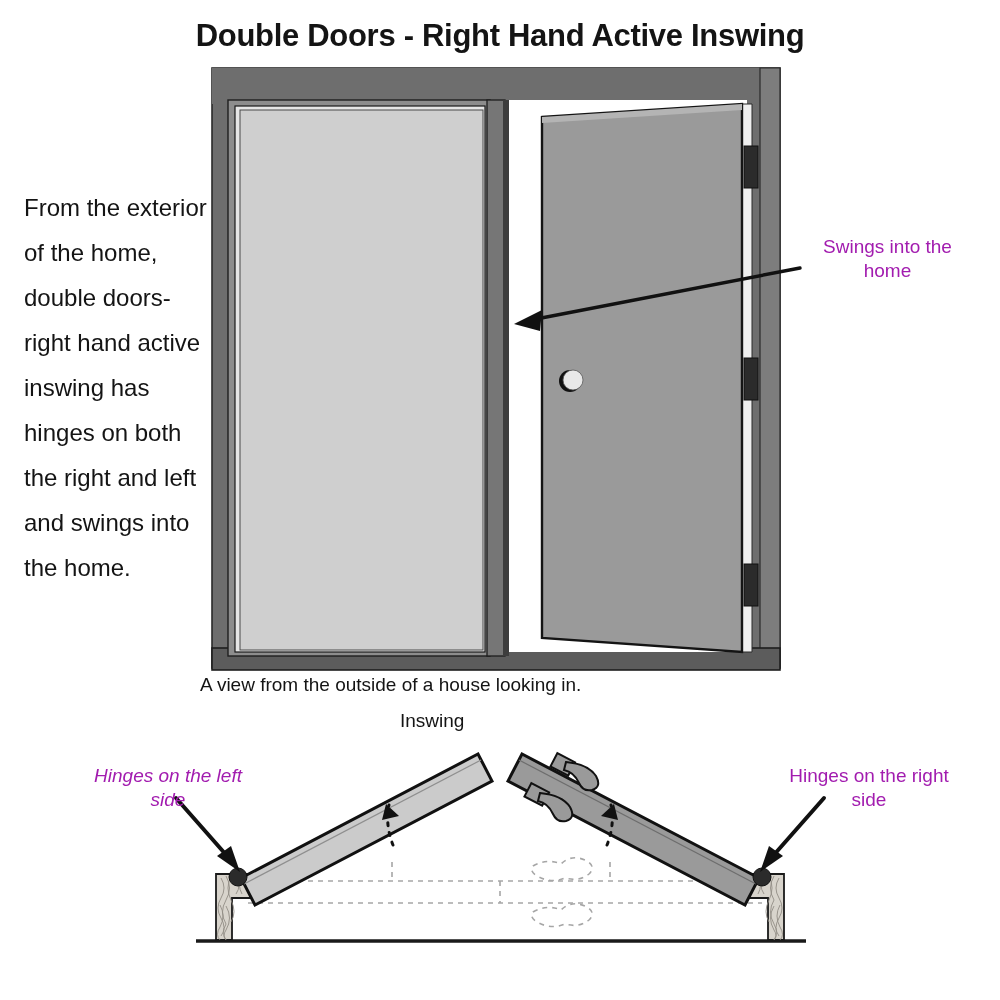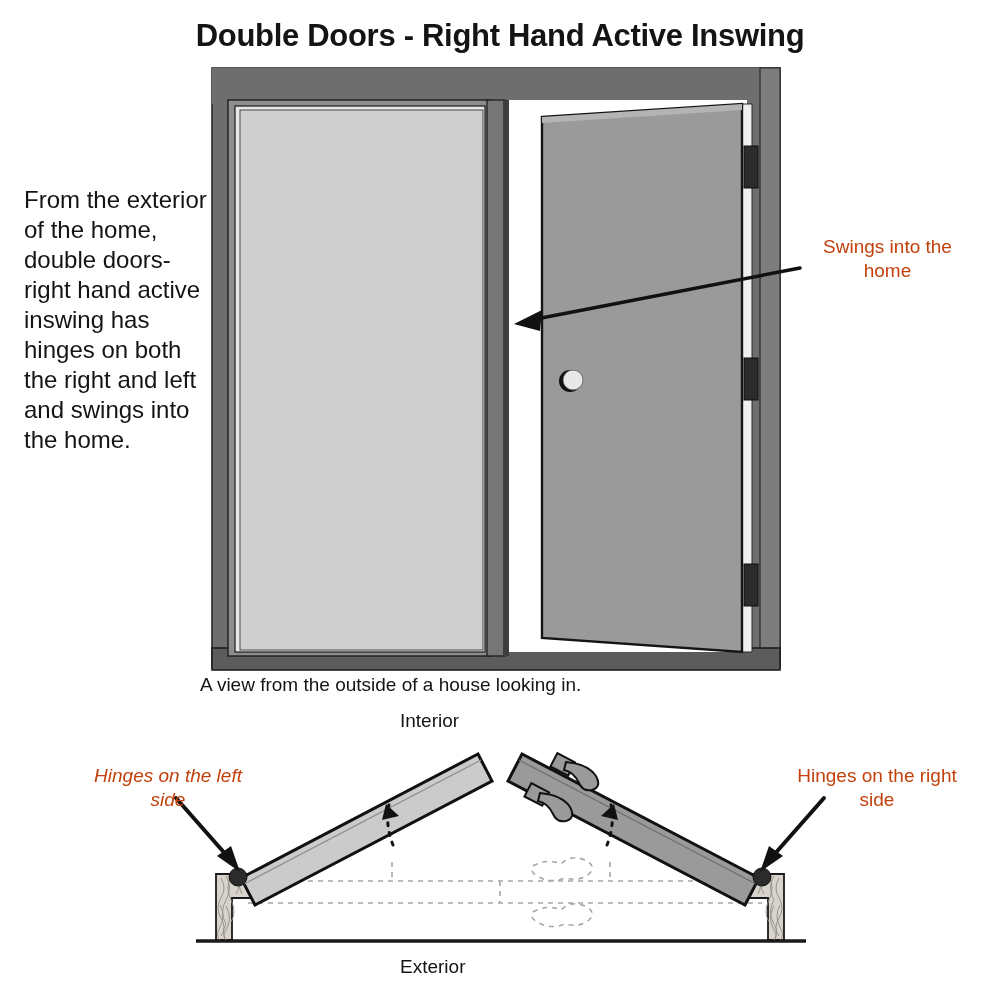--- a/index.html
+++ b/index.html
@@ -31,48 +31,47 @@
     font-weight: bold;
     letter-spacing: -0.3px;
     color: #141414;
   }
   .side-paragraph {
     position: absolute;
     left: 24px;
     top: 185px;
     width: 190px;
     font-size: 24px;
-    line-height: 30px;
+    line-height: 45px;
     color: #141414;
   }
   .callout {
     position: absolute;
     font-size: 19px;
     line-height: 24px;
-    color: #c2410c;
+    color: #a21caf;
   }
   #swings-label {
     left: 800px;
     top: 235px;
     width: 175px;
     text-align: center;
   }
   #hinges-left-label {
     left: 88px;
     top: 764px;
     width: 160px;
     text-align: center;
     font-style: italic;
   }
   #hinges-right-label {
     left: 786px;
     top: 764px;
     width: 166px;
     text-align: center;
-    margin-left: 8px;
   }
   .plain-label {
     position: absolute;
     font-size: 19px;
     color: #141414;
   }
   #caption-main {
     left: 200px;
     top: 674px;
     width: 600px;
@@ -149,22 +148,21 @@
     </g>
 
     <g>
       <line x1="800" y1="268" x2="531" y2="320" stroke="#111111" stroke-width="3.4" stroke-linecap="round"></line>
       <polygon points="514,324 542,310 540,331" fill="#111111"></polygon>
     </g>
   </svg>
 
   <div class="callout" id="swings-label">Swings into the home</div>
   <div class="plain-label" id="caption-main">A view from the outside of a house looking in.</div>
-  <div class="plain-label" id="interior-label">Interior</div>
-  <div class="plain-label" id="exterior-label">Exterior</div>
+  <div class="plain-label" id="interior-label">Inswing</div>
 
   <svg class="svg-layer" viewBox="0 0 1000 1000">
 
     <g stroke="#a6a6a6" stroke-width="1.6" fill="none" stroke-dasharray="5 5">
       <line x1="248" y1="881" x2="762" y2="881"></line>
       <line x1="248" y1="903" x2="762" y2="903"></line>
       <line x1="500" y1="881" x2="500" y2="903"></line>
       <line x1="392" y1="862" x2="392" y2="878"></line>
       <line x1="610" y1="862" x2="610" y2="878"></line>
       <path d="M533 866 q14 -8 28 -2 q10 -10 24 -4 q12 6 4 14 q-10 8 -24 4 q-14 6 -28 -2 q-8 -5 -4 -10 z"></path>

